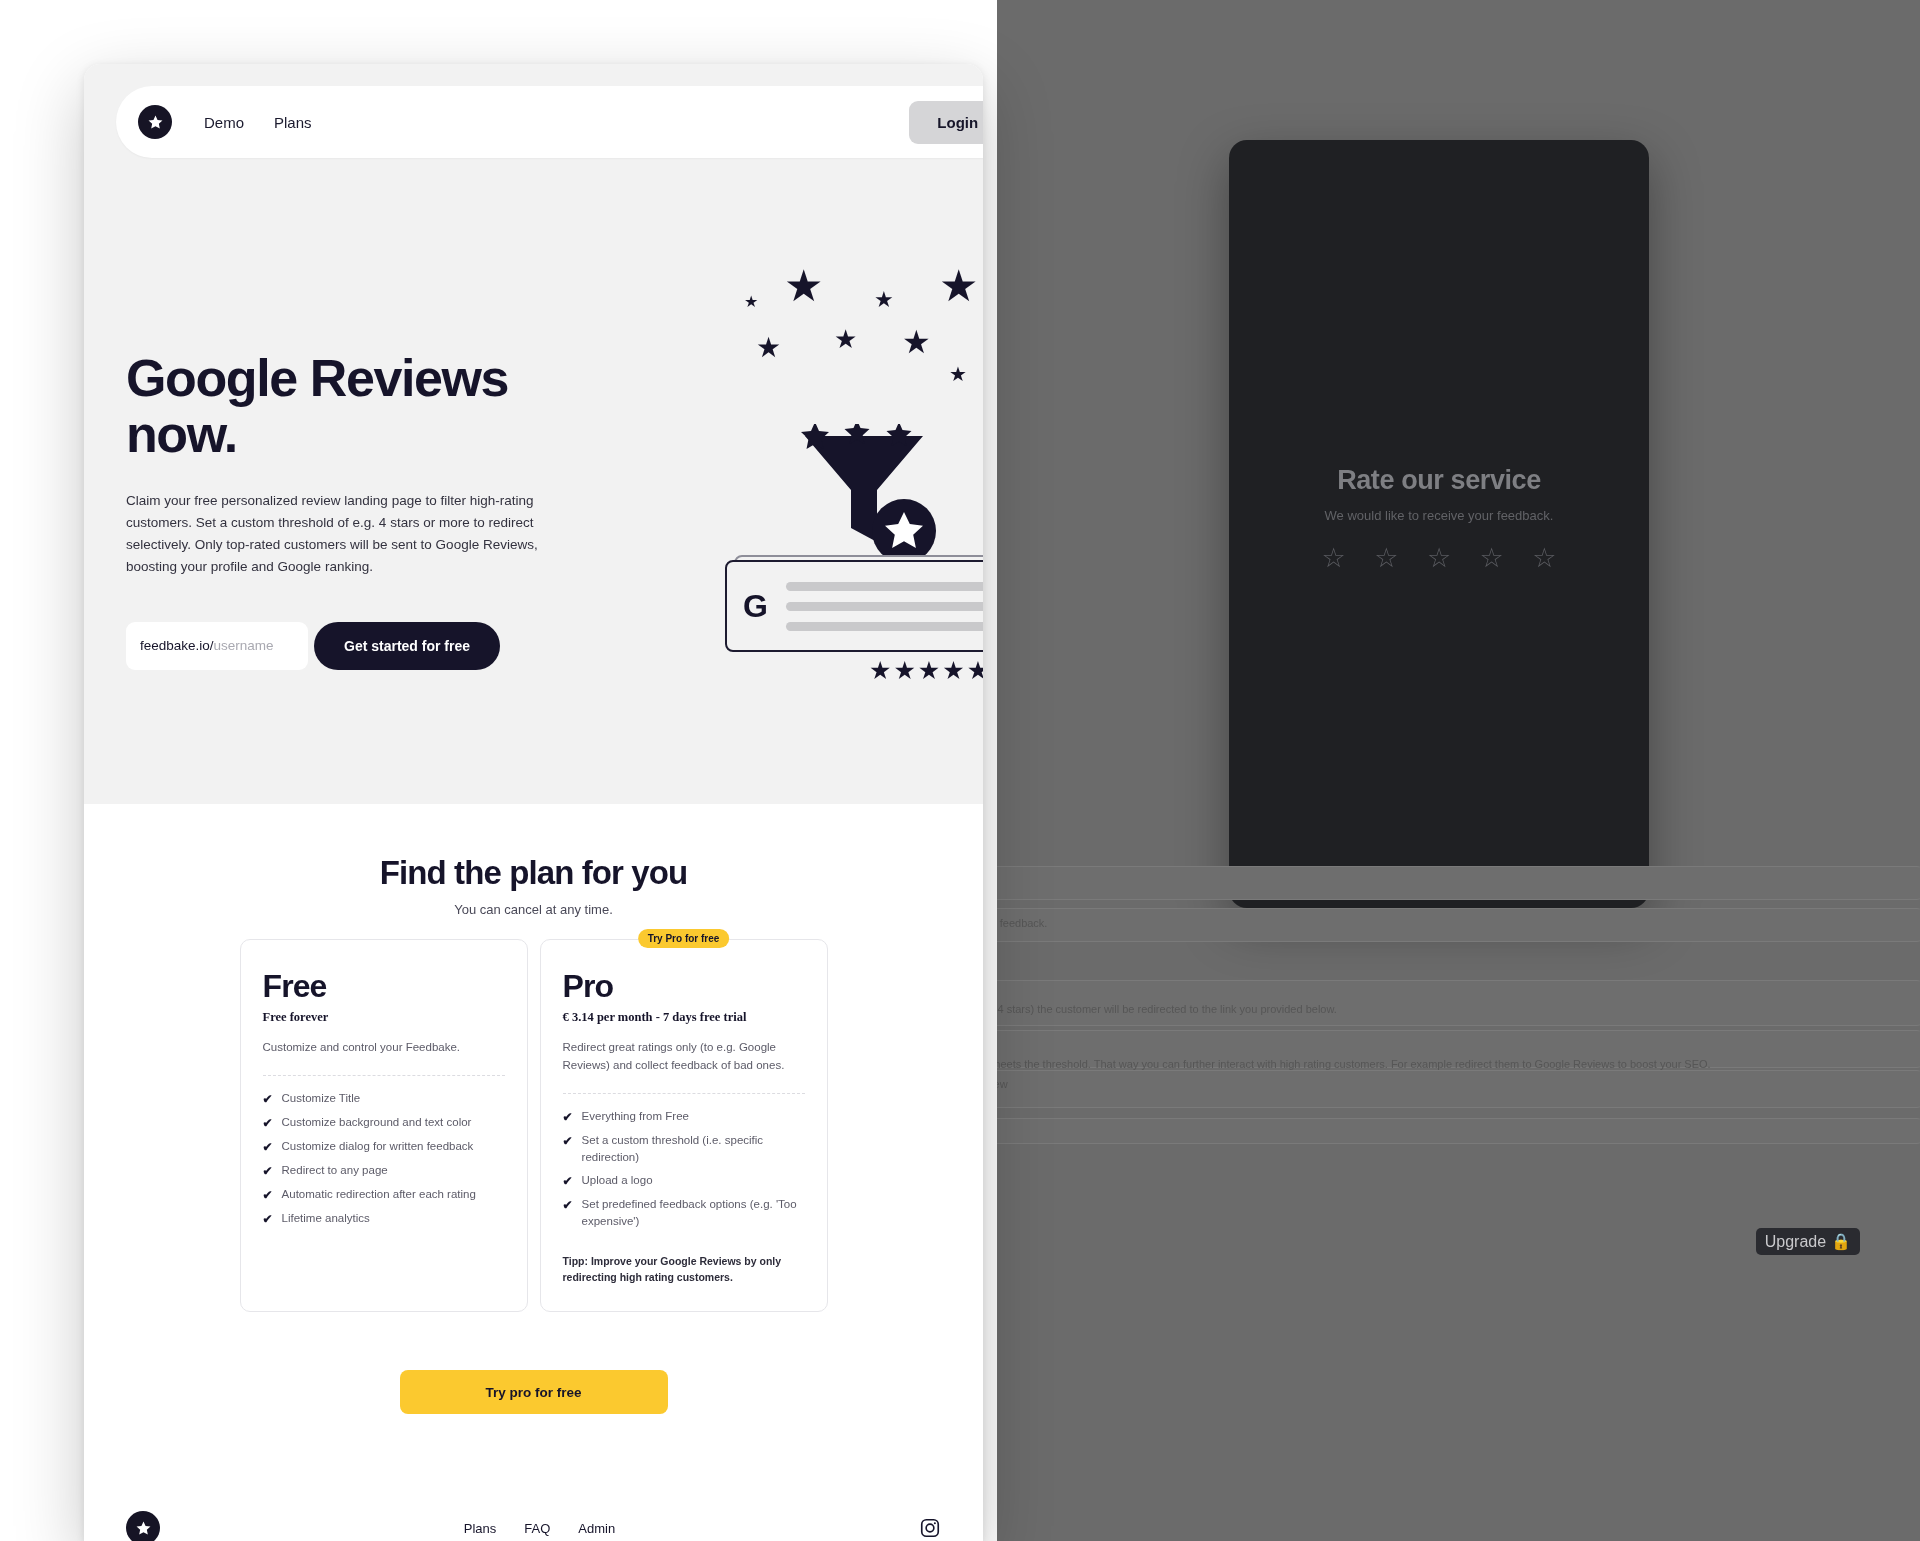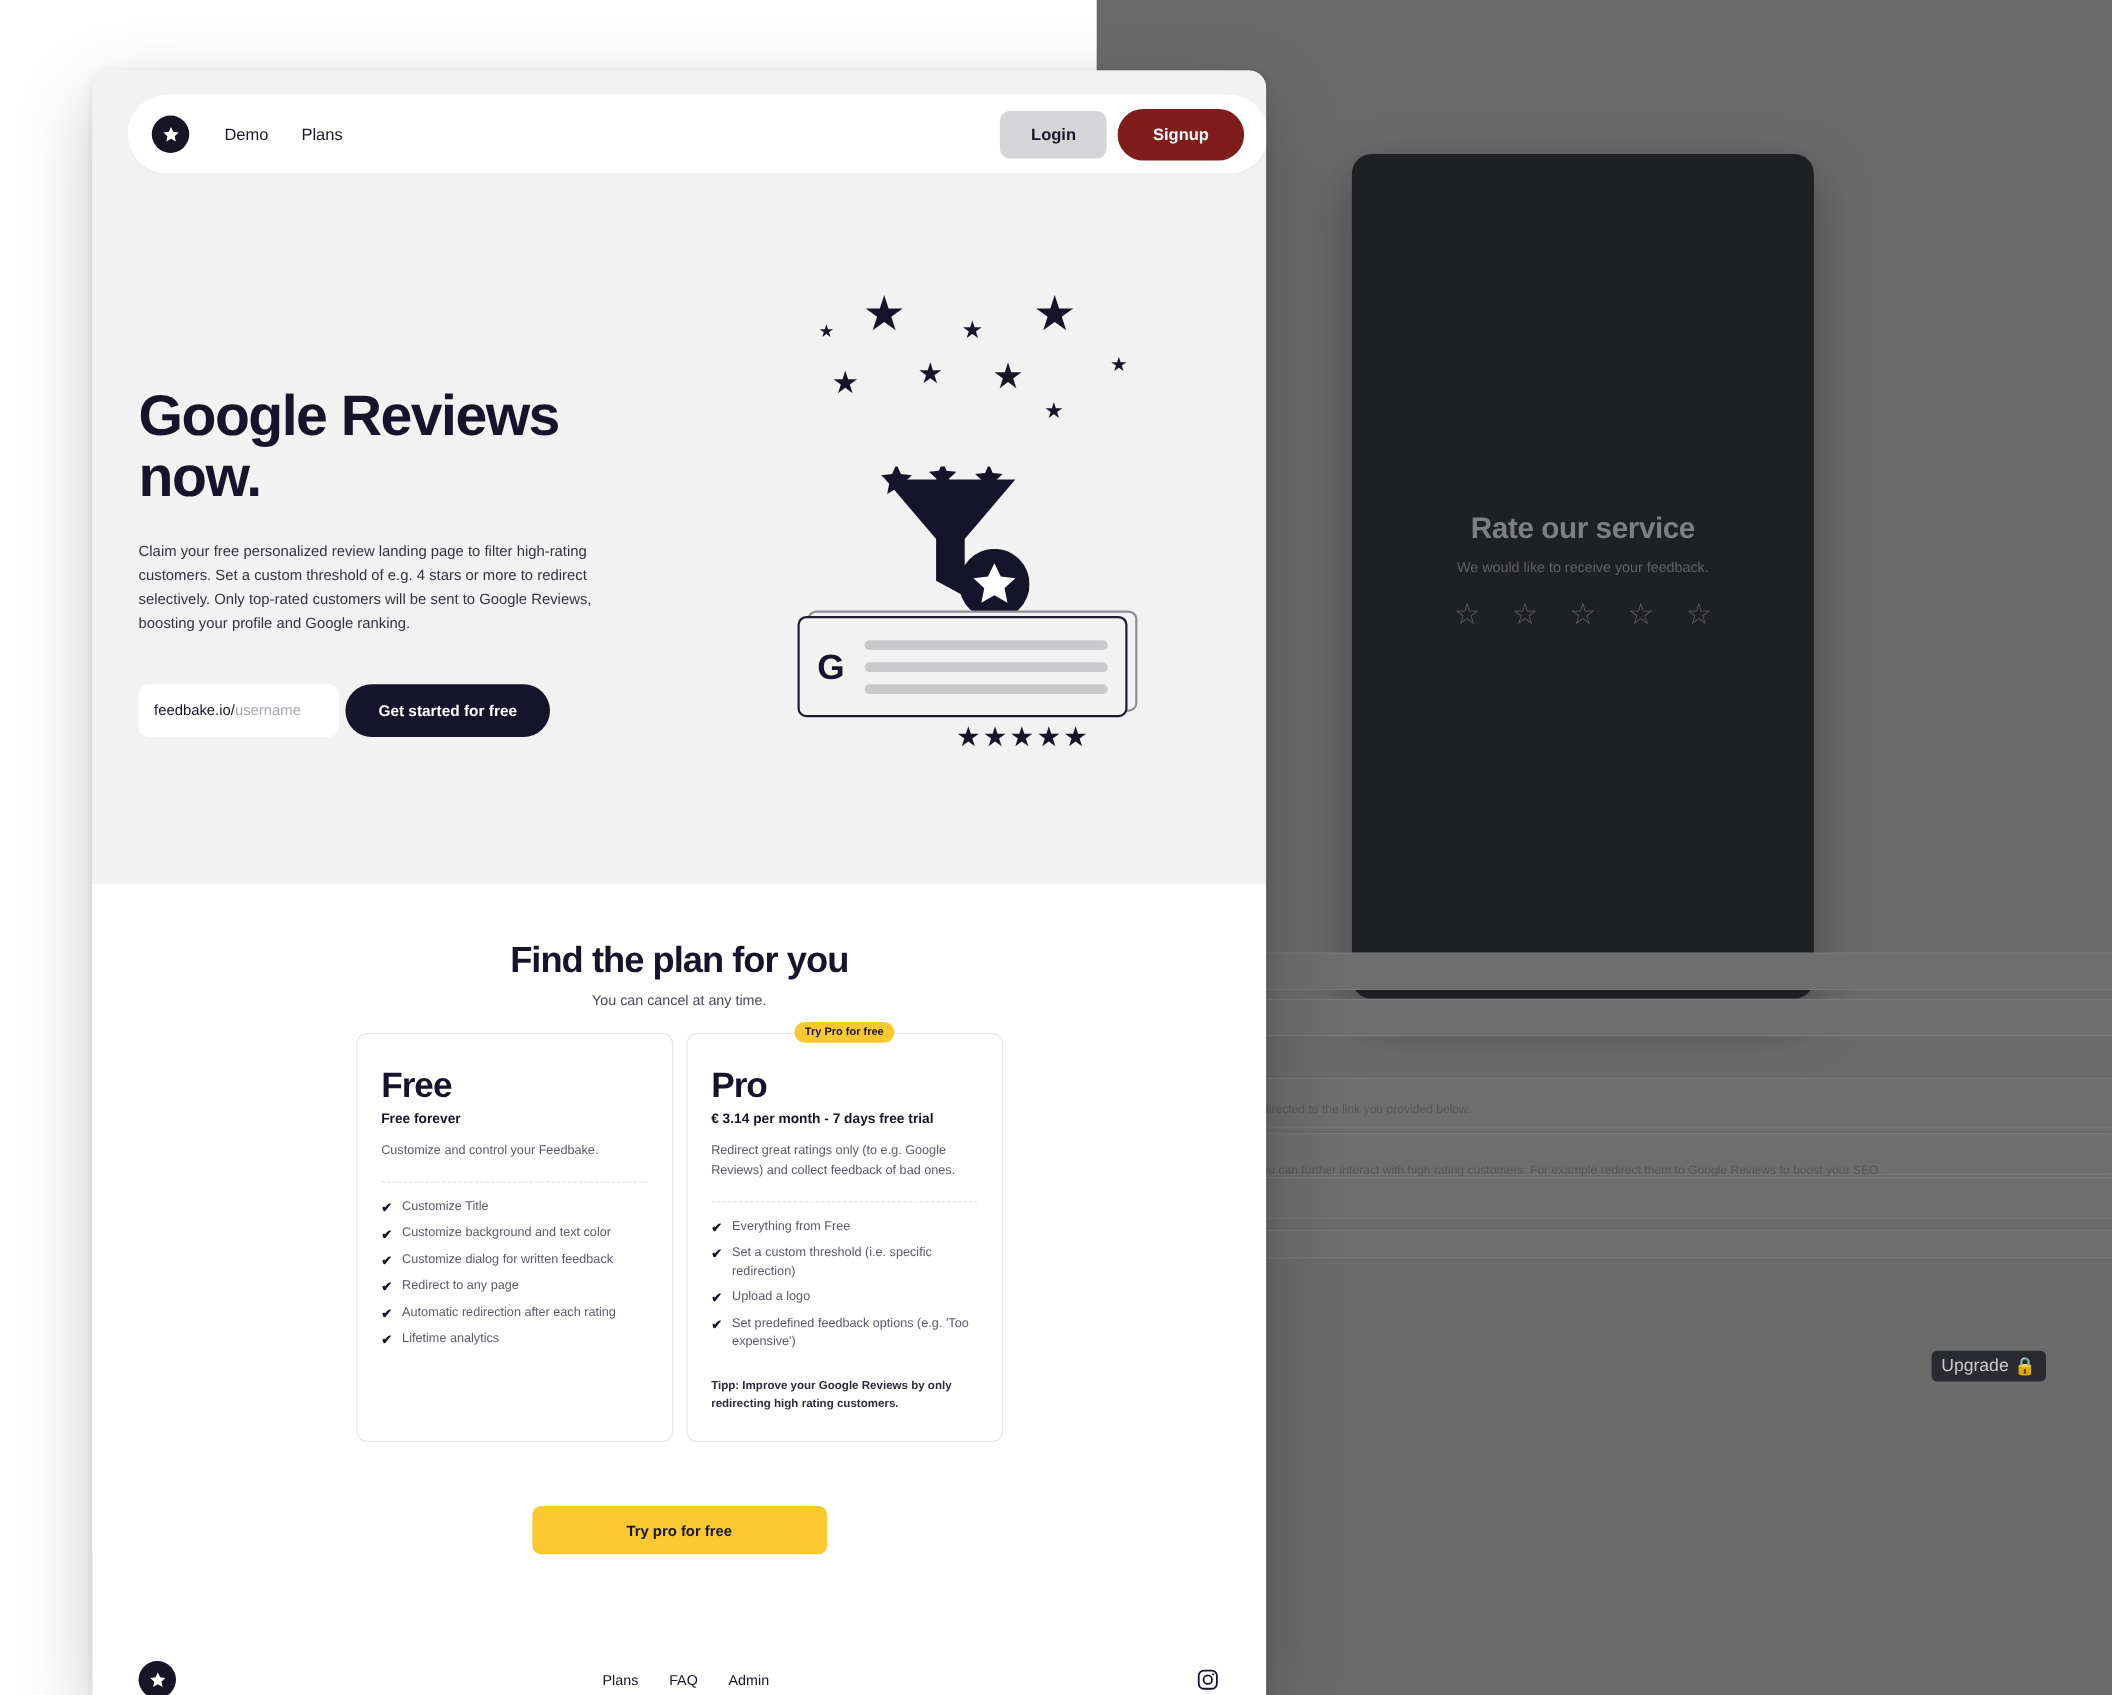--- a/index.html
+++ b/index.html
@@ -57,21 +57,21 @@
   #upgrade-badge {
     position: absolute; right: 60px; top: 1228px;
     background: #2a2b30; color: #c9c9cc;
     font-size: 16px; padding: 4px 9px; border-radius: 5px;
     display: flex; align-items: center; gap: 5px;
   }
 
   
   #page {
     position: absolute; left: 84px; top: 64px;
-    width: 1067px; height: 1477px;
+    width: 899px; height: 1477px;
     background: #ffffff;
     border-radius: 16px 16px 0 0;
     box-shadow: 0 24px 70px rgba(0,0,0,.22), 0 2px 8px rgba(0,0,0,.10);
     overflow: hidden;
   }
 
   
   #hero {
     position: relative;
     height: 740px;
@@ -174,21 +174,21 @@
     display: flex; justify-content: center; gap: 12px;
     margin-top: 22px;
   }
   .plan-card {
     width: 288px; background: #fff;
     border: 1px solid #e6e6ea; border-radius: 10px;
     padding: 28px 22px 26px 22px;
     position: relative;
   }
   .plan-name { font-size: 32px; font-weight: 800; color: #16142a; letter-spacing: -.9px; }
-  .plan-price { font-size: 12.5px; font-weight: 700; color: #16142a; margin-top: 5px; }
+  .plan-price { font-size: 12.5px; font-weight: 700; color: #16142a; margin-top: 5px; font-family: Liberation Serif, serif; }
   .plan-desc { font-size: 11.5px; line-height: 1.55; color: #5c5b68; margin-top: 14px; }
   .plan-divider { border-top: 1px dashed #dcdce1; margin: 18px 0 14px 0; }
   .plan-features { list-style: none; }
   .plan-features li {
     display: flex; gap: 9px; align-items: flex-start;
     font-size: 11.5px; line-height: 1.5; color: #5c5b68;
     margin-bottom: 6px;
   }
   .check { color: #16142a; font-weight: 700; font-size: 12px; flex: 0 0 auto; }
   .plan-tip {

